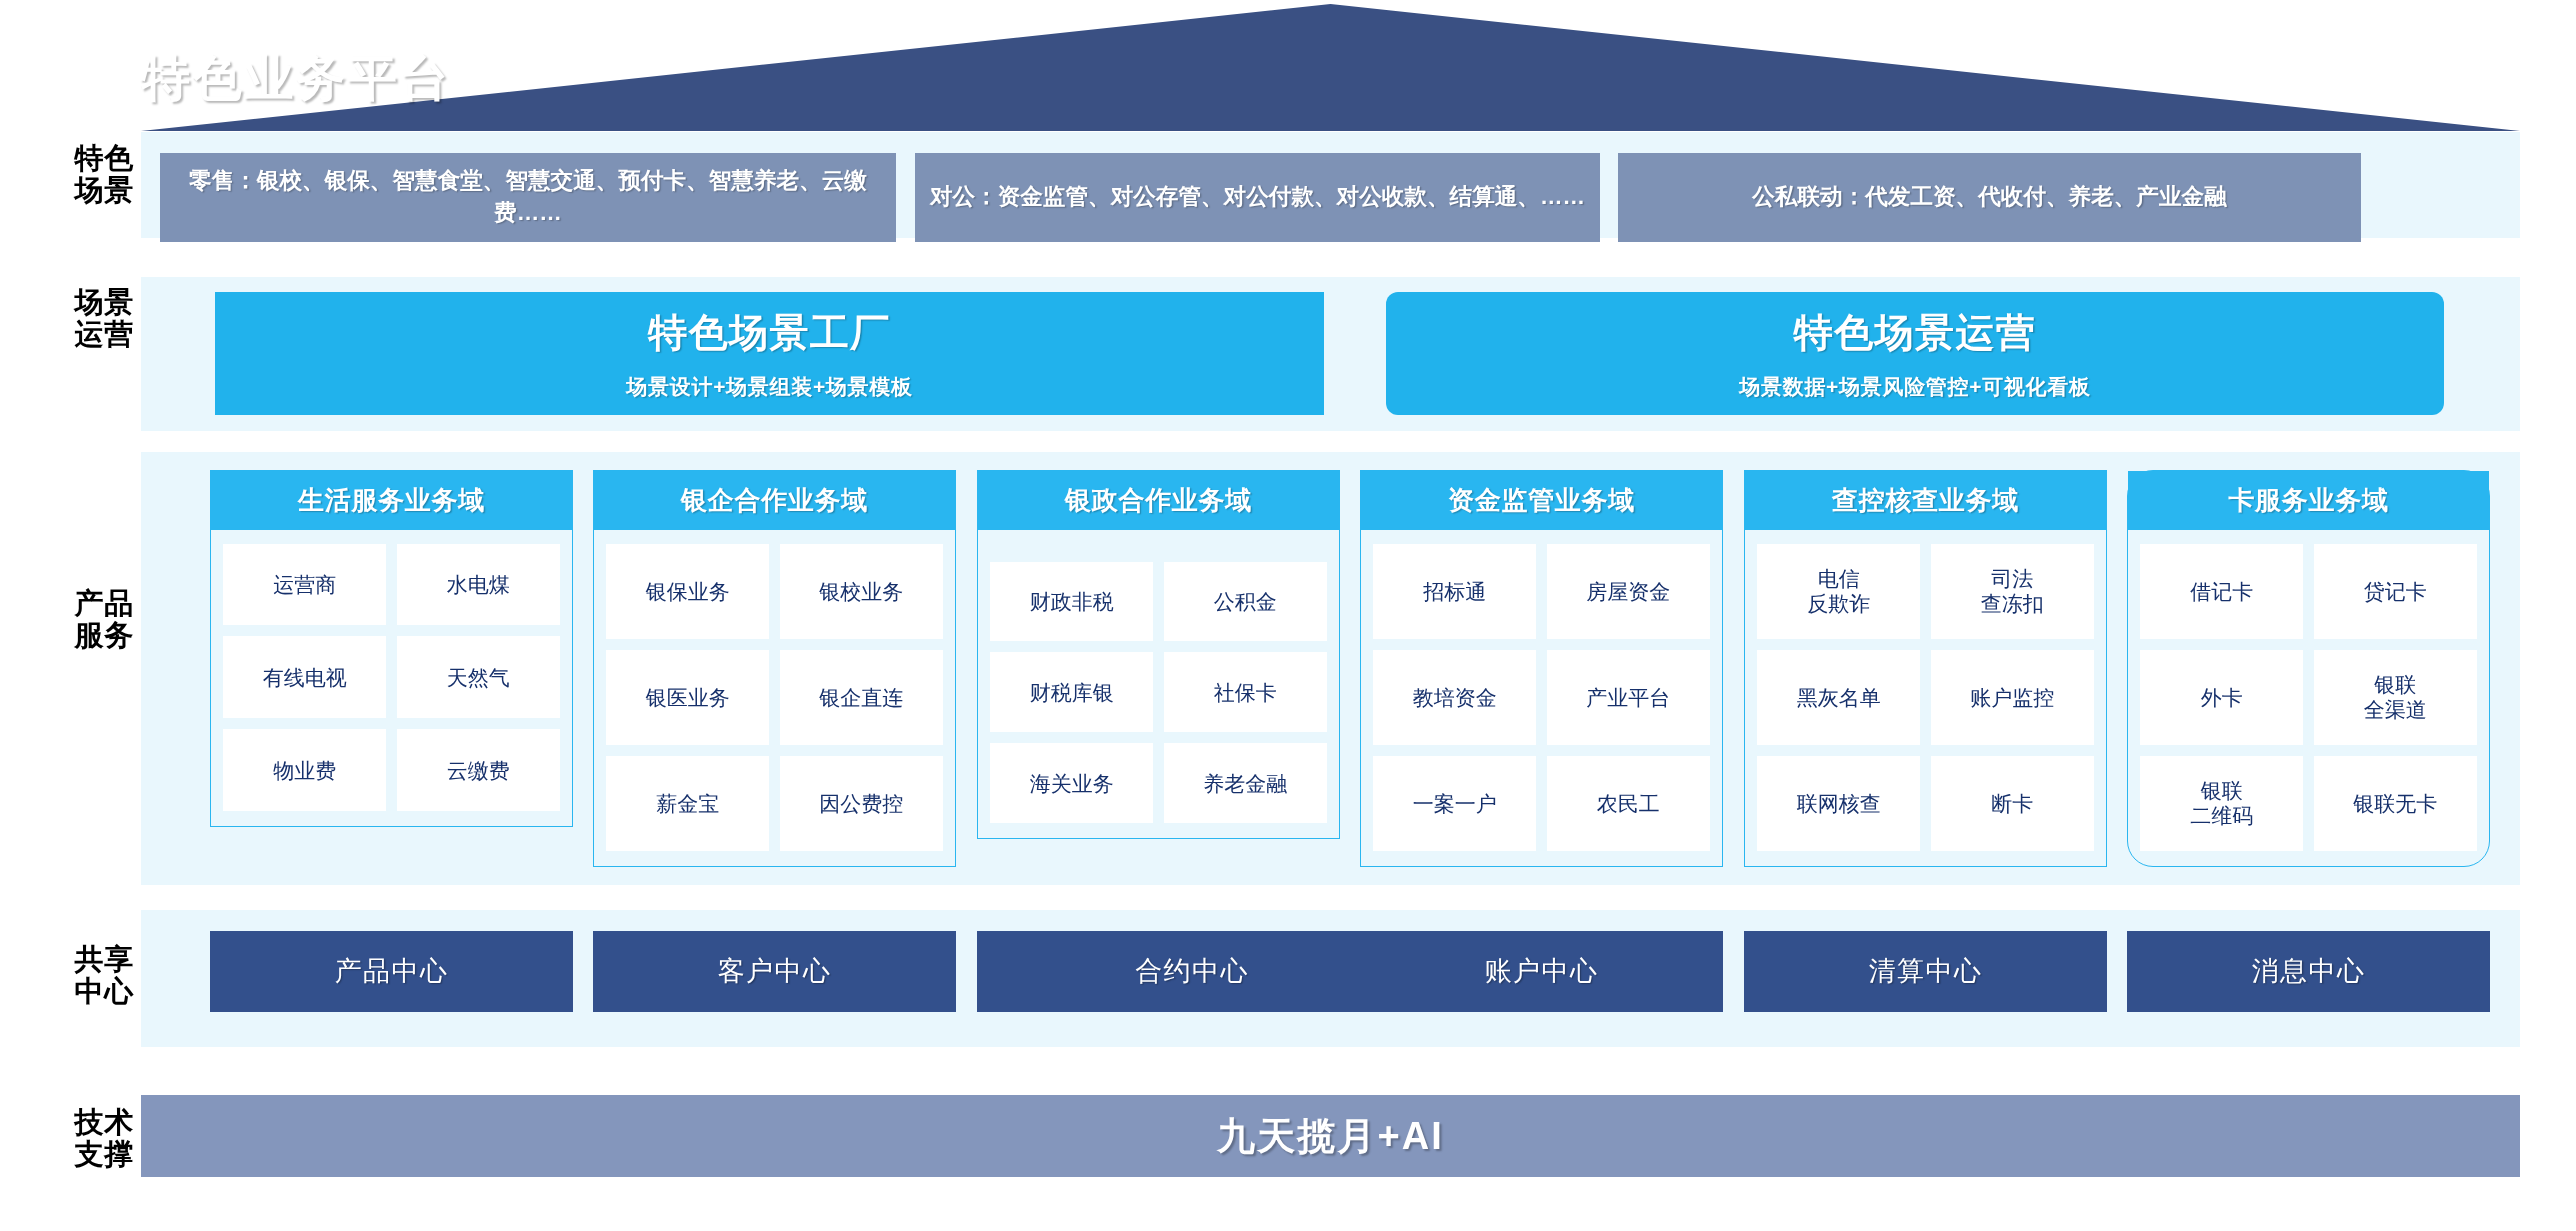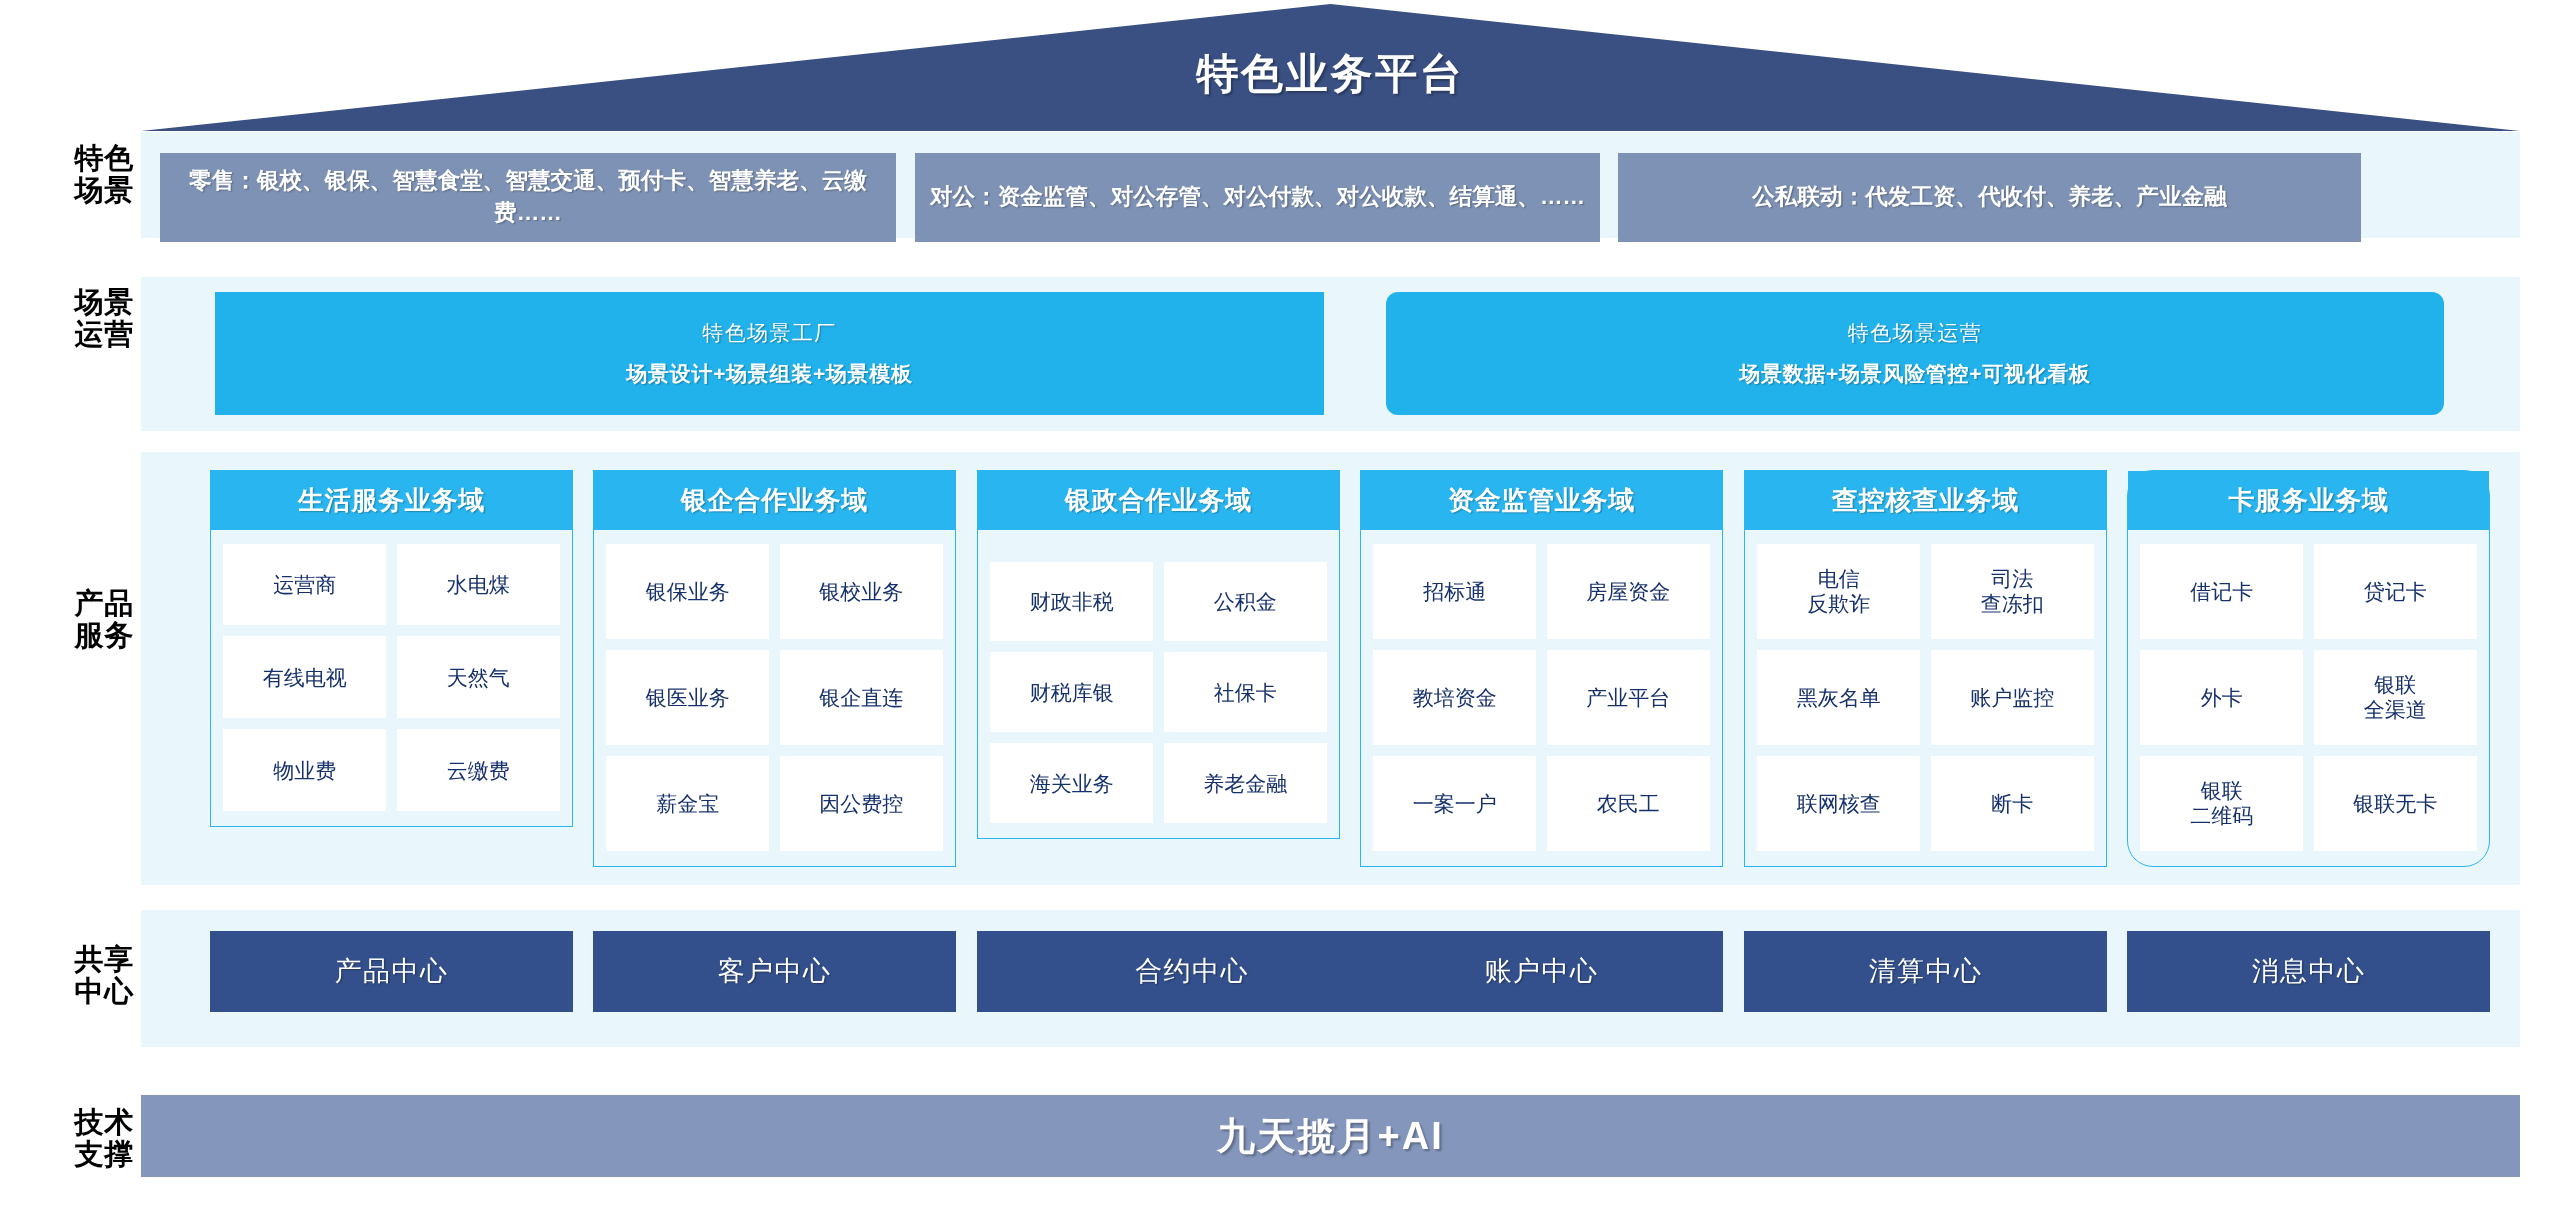--- a/index.html
+++ b/index.html
@@ -14,23 +14,22 @@
 
   
   .roof-wrap { position:absolute; left:141px; top:4.1px; width:2379px; height:127px; }
   .roof-shape {
     position:absolute; inset:0;
     background:#3A5083;
     clip-path: polygon(0% 100%, 50% 0%, 100% 100%, 100% 100%, 0% 100%);
   }
   .roof-title {
     position:absolute; left:0; right:0; top:42px;
-    text-align:center;
-    color:#ffffff;
-    font-size:42px;
+    color:#ffffff;
+    font-size:49px;
     font-weight:bold;
     letter-spacing:2.7px;
     text-shadow: 2.1px 2.1px 2.1px rgba(0,0,0,0.28);
   }
 
   
   .rail-label {
     position:absolute; left:18px; width:116px;
     text-align:right; color:#000000;
     font-size:29px; font-weight:bold; line-height:1.12;
@@ -57,21 +56,21 @@
 
   
   .op-box {
     position:absolute; top:15px; height:123px;
     background:#21B2EC;
     color:#ffffff;
     display:flex; flex-direction:column;
     align-items:center; justify-content:center;
     text-shadow: 1.4px 1.4px 1.4px rgba(0,0,0,0.25);
   }
-  .op-title { font-size:21px; font-weight:normal; letter-spacing:1.4px; }
+  .op-title { font-size:39px; font-weight:bold; letter-spacing:1.4px; }
   .op-sub { font-size:21px; font-weight:bold; margin-top:12.3px; letter-spacing:0.7px; }
 
   
   .domain-card {
     position:absolute; top:18px; width:363px;
     border:1.4px solid #29B6F0;
     background:#E9F7FD;
     display:flex; flex-direction:column;
   }
   .domain-head {

